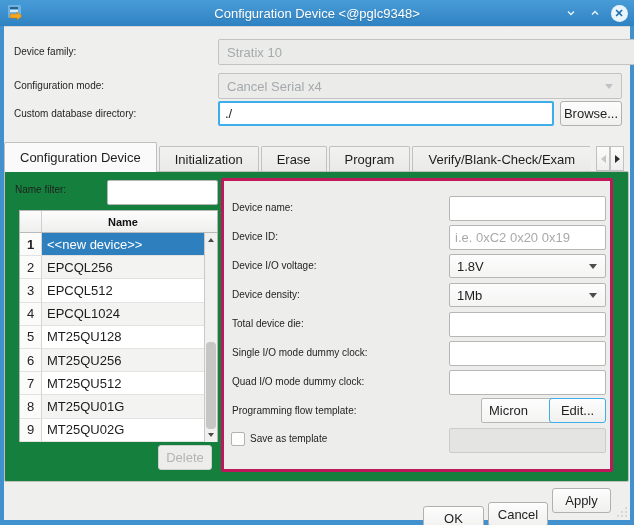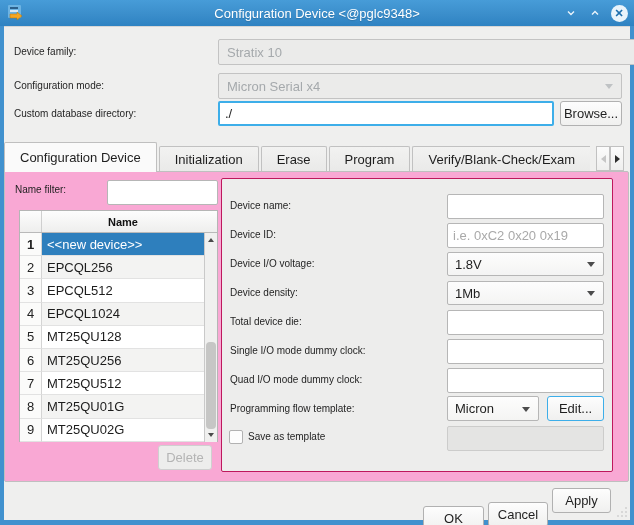--- a/index.html
+++ b/index.html
@@ -89,21 +89,21 @@
     position:absolute;top:119px;width:14px;height:25px;
     border:1px solid #c1c1c1;background:linear-gradient(180deg,#fbfbfb,#efefee);
     display:flex;align-items:center;justify-content:center;cursor:pointer;
   }
   .tab-scroll .tri-l{width:0;height:0;border-top:4px solid transparent;border-bottom:4px solid transparent;border-right:5px solid #c6c6c6;}
   .tab-scroll .tri-r{width:0;height:0;border-top:4px solid transparent;border-bottom:4px solid transparent;border-left:5px solid #2d2d2d;}
 
   
   .tabpage{
     position:absolute;left:0;top:144px;width:625px;height:311px;
-    background:#f9a8d4;border:1px solid #bfbfbf;border-radius:0 2px 2px 2px;z-index:2;
+    background:#15803d;border:1px solid #bfbfbf;border-radius:0 2px 2px 2px;z-index:2;
   }
 
   
   .filter-label{position:absolute;left:10px;top:6px;height:24px;line-height:24px;}
   .filter-input{left:102px;top:8px;width:111px;}
 
   .device-table{
     position:absolute;left:14px;top:38px;width:199px;height:232px;
     border:1px solid #b5b5b5;background:#ffffff;display:flex;flex-direction:column;
   }
@@ -138,21 +138,21 @@
   .sb-arrow.down{bottom:0;}
   .sb-tri-up{width:0;height:0;border-left:3.5px solid transparent;border-right:3.5px solid transparent;border-bottom:4.5px solid #4a4a4a;}
   .sb-tri-dn{width:0;height:0;border-left:3.5px solid transparent;border-right:3.5px solid transparent;border-top:4.5px solid #4a4a4a;}
   .sb-thumb{position:absolute;left:1px;width:10px;top:52%;bottom:13px;background:#c6c6c5;border-radius:4px;cursor:pointer;}
 
   .delete-btn{left:153px;top:273px;width:54px;}
 
   
   .groupbox{
     position:absolute;left:216px;top:6px;width:392px;height:294px;
-    background:#ededec;border:1px solid #be185d;border-radius:2px;
+    background:#ededec;border:3px solid #be185d;border-radius:2px;
   }
   .g-row-label{position:absolute;left:8px;height:24px;line-height:24px;}
   .g-input{left:225px;width:157px;}
   .g-combo{left:225px;width:157px;height:24px;}
   .combo.small{padding:0 8px 0 7px;}
   .flow-combo{left:225px;width:92px;height:25px;}
   .edit-btn{left:325px;top:217px;width:57px;}
 
   .checkbox{
     position:absolute;left:7px;top:251px;width:14px;height:14px;
@@ -201,21 +201,21 @@
   <div class="content">
 
     <span class="label frm-label" style="top:12px;">Device family:</span>
     <div class="combo disabled" style="left:214px;top:12px;width:444px;">
       <span>Stratix 10</span>
       <span class="arrow"></span>
     </div>
 
     <span class="label frm-label" style="top:46px;">Configuration mode:</span>
     <div class="combo disabled" style="left:214px;top:46px;width:404px;">
-      <span>Micron Serial x4</span>
+      <span>Cancel Serial x4</span>
       <span class="arrow"></span>
     </div>
 
     <span class="label frm-label" style="top:74px;height:25px;line-height:25px;">Custom database directory:</span>
     <input class="text-input focused" style="left: 214px; top: 74px; width: 336px;" value="./">
     <button class="btn" style="left:556px;top:74px;width:62px;">Browse...</button>
 
     <div class="tabbar">
       <div class="tab active">Configuration Device</div>
       <div class="tab">Initialization</div>
@@ -317,21 +317,21 @@
         <span class="label g-row-label" style="top:131px;">Total device die:</span>
         <input class="text-input g-input" style="top: 131px;" value="">
 
         <span class="label g-row-label" style="top:160px;">Single I/O mode dummy clock:</span>
         <input class="text-input g-input" style="top: 160px;" value="">
 
         <span class="label g-row-label" style="top:189px;">Quad I/O mode dummy clock:</span>
         <input class="text-input g-input" style="top: 189px;" value="">
 
         <span class="label g-row-label" style="top:218px;">Programming flow template:</span>
-        <div class="combo enabled small flow-combo" style="position:absolute;top:217px;">
+        <div class="combo enabled small flow-combo" style="position:absolute;top:217px;margin-left:32px;">
           <span>Micron</span>
           <span class="arrow"></span>
         </div>
         <button class="btn blue-border edit-btn">Edit...</button>
 
         <span class="checkbox"></span>
         <span class="label chk-label">Save as template</span>
         <input class="text-input g-input disabled" style="top: 247px;" disabled="" value="">
 
       </div>

